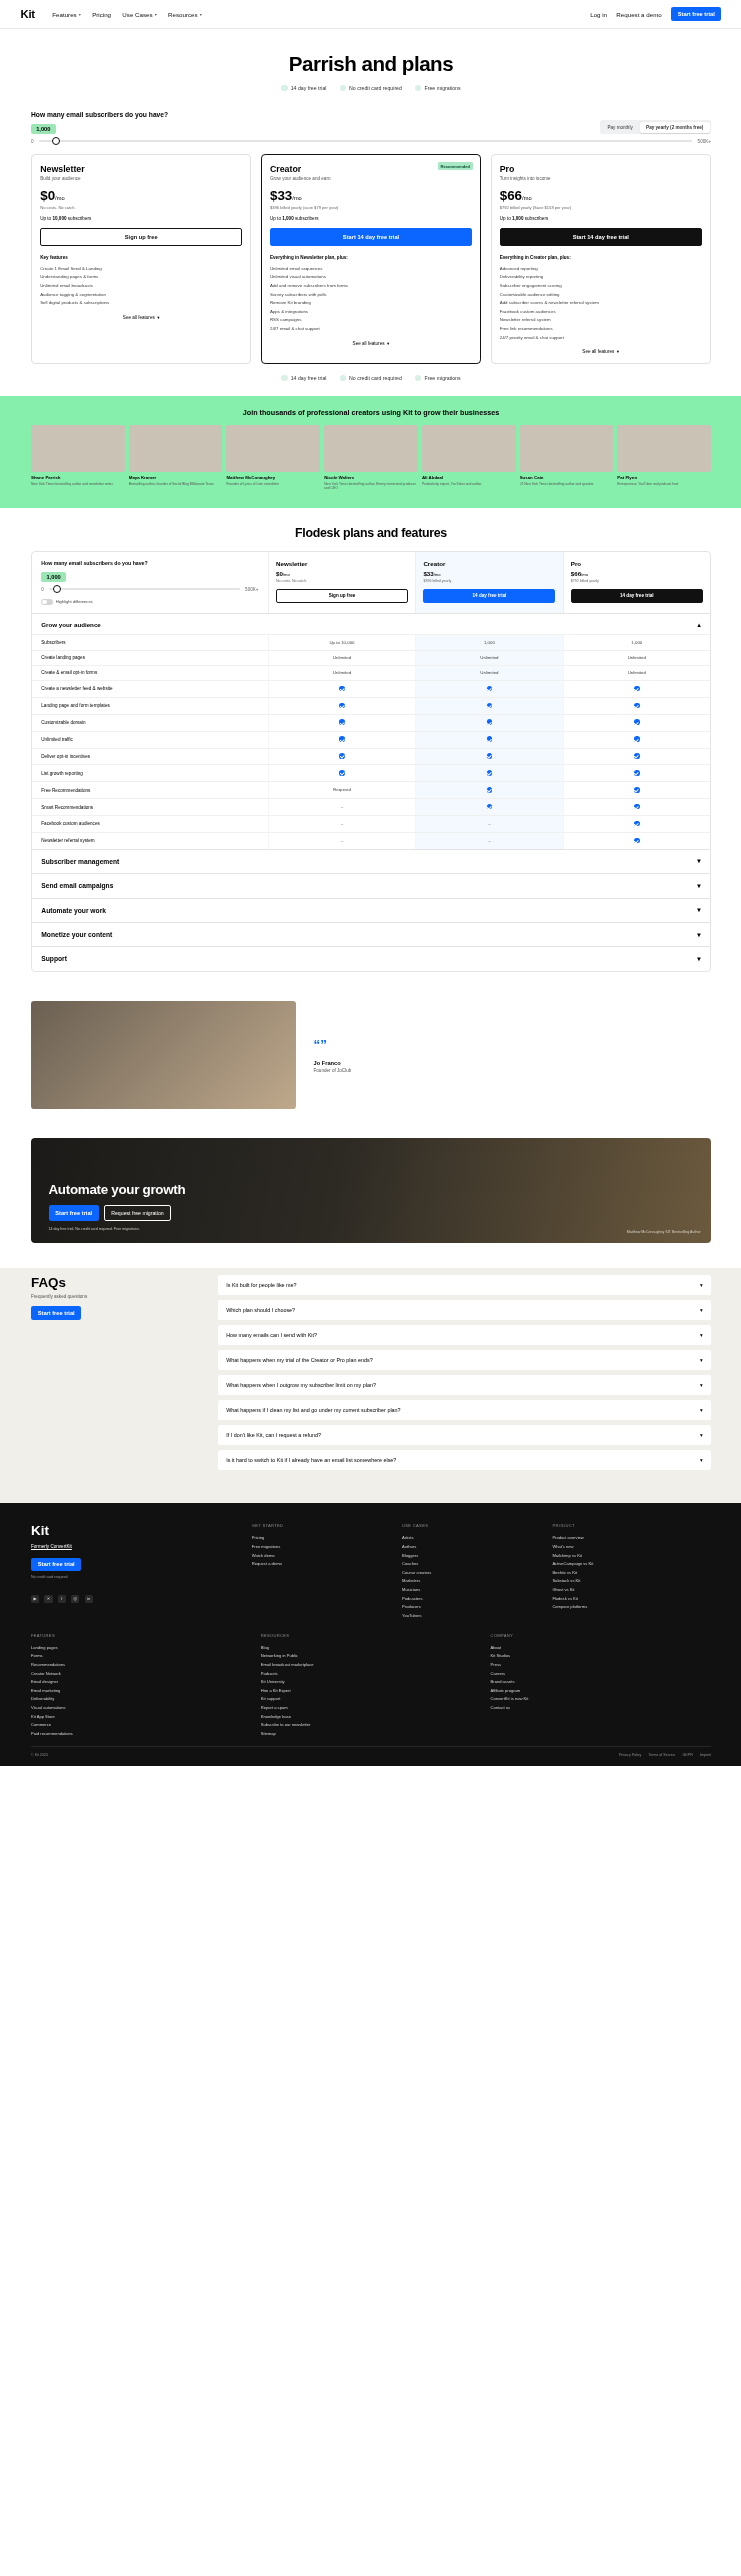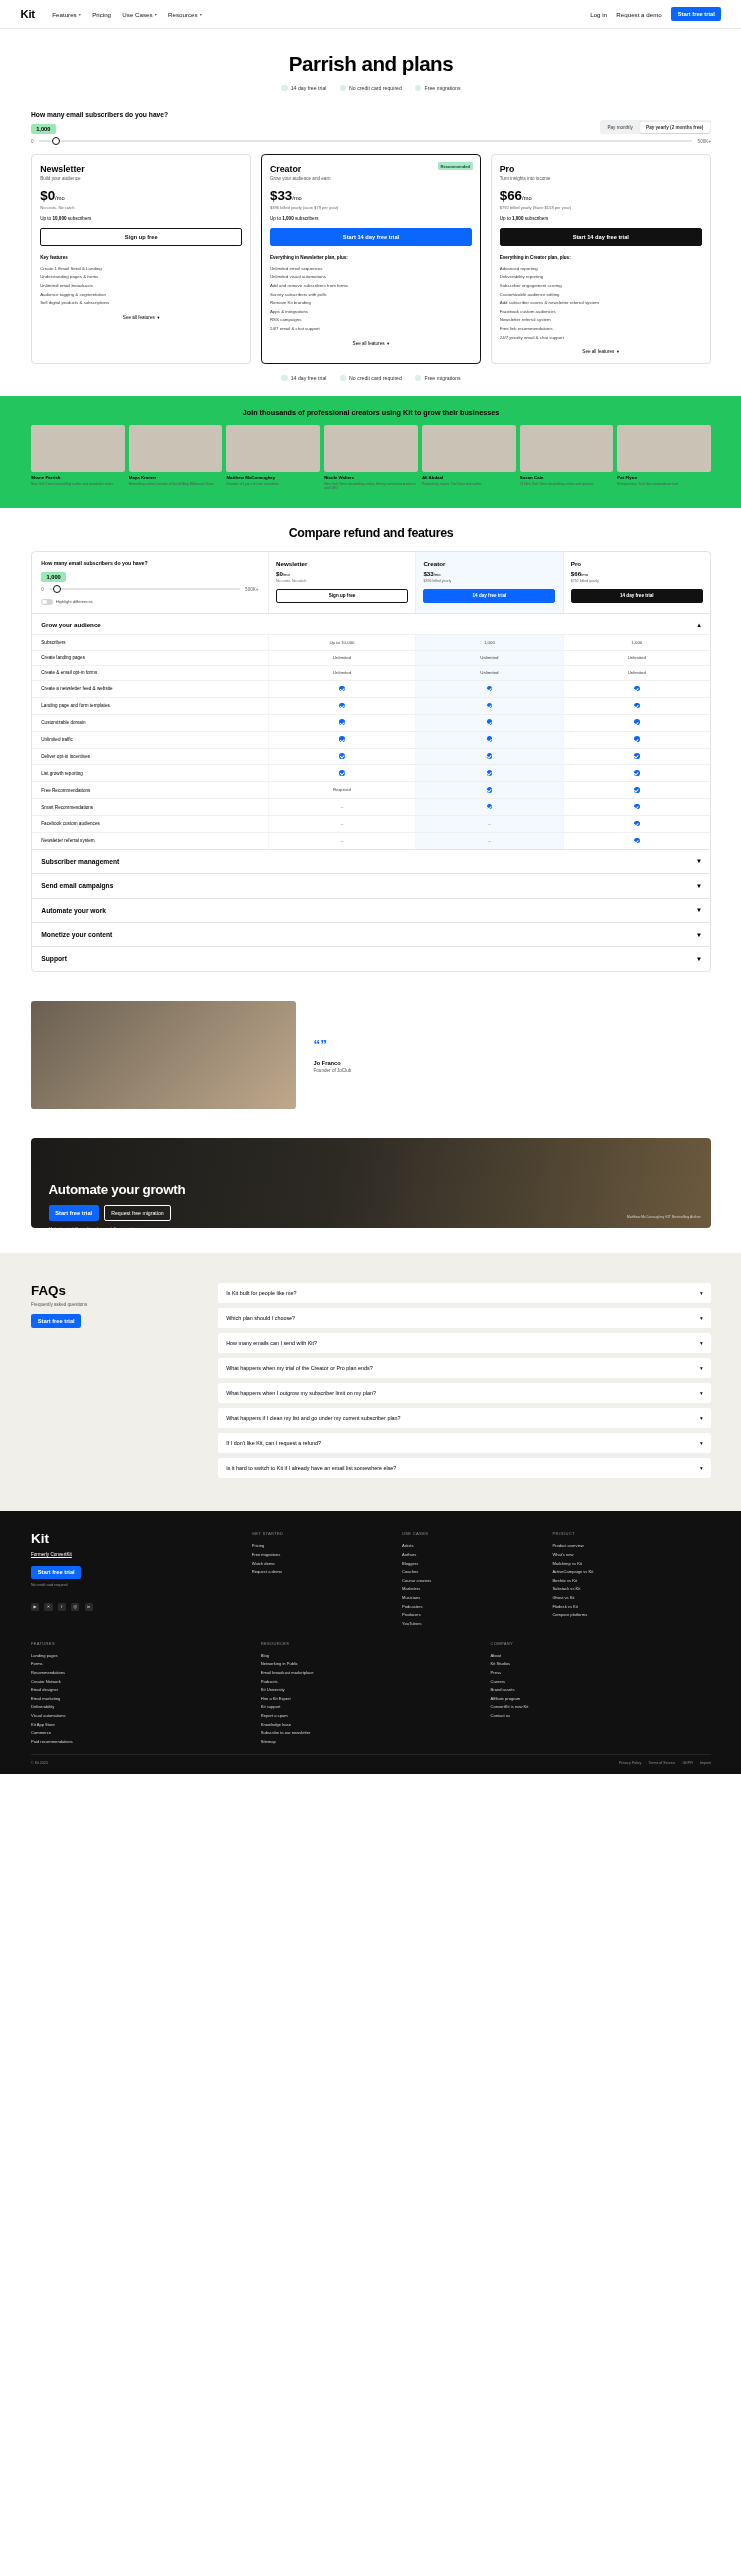--- a/index.html
+++ b/index.html
@@ -74,21 +74,21 @@
   .cta.blue { background: #0a66ff; border-color: #0a66ff; color: #fff; }
   .cta.dark { background: #111; border-color:#111; color: #fff; }
   .feat-head { font-size: 4.6px; font-weight: 700; margin-top: 9.3px; }
   .feat-list { list-style: none; margin-top: 4.1px; }
   .feat-list li { font-size: 4.4px; color: #3a3a3a; padding: 1.8px 0; }
   .see-all { display:flex; justify-content:center; gap:2.6px; align-items:center; font-size: 4.6px; margin-top: 8.2px; cursor:pointer; }
 
   .mid-badges { display: flex; justify-content: center; gap: 13.4px; padding: 11.3px 0 14.4px; }
 
   
-  .creators { background: #22c55e; padding: 12.4px 31px 17.5px; }
+  .creators { background: #86efac; padding: 12.4px 31px 17.5px; }
   .creators h2 { text-align:center; font-size: 7.2px; font-weight: 700; margin-bottom: 8.2px; }
   .creator-grid { display: grid; grid-template-columns: repeat(7, 1fr); gap: 4.1px; }
   .creator-photo { width: 100%; height: 47px; border-radius: 2.1px; background: #c9c2b5; }
   .creator-name { font-size: 4.4px; font-weight: 700; margin-top: 3.1px; }
   .creator-desc { font-size: 3.3px; color: #555; margin-top: 1.5px; line-height: 1.35; }
 
   
   .compare { padding: 17.5px 31px 5.2px; }
   .compare h2 { text-align:center; font-size: 12.4px; font-weight: 700; letter-spacing: -0.3px; }
   .compare-panel { border: 0.5px solid #e3e3e3; border-radius: 4.1px; margin-top: 11.3px; overflow: hidden; }
@@ -124,31 +124,31 @@
 
   
   .quote-sect { display: grid; grid-template-columns: 0.8fr 1.2fr; gap: 17.5px; padding: 24px 31px; align-items: center; }
   .quote-img { width: 100%; height: 108px; border-radius: 3.1px; background: linear-gradient(135deg,#6a5f52,#bfa98c); }
   .qmark { font-size: 13.4px; color: #0a66ff; font-weight: 700; }
   .quote-text { font-size: 10.8px; font-weight: 700; line-height: 1.32; letter-spacing: -0.2px; margin-top: 4.1px; }
   .quote-name { font-size: 5.7px; font-weight: 700; margin-top: 8.2px; }
   .quote-role { font-size: 4.6px; color: #555; margin-top: 1.5px; }
 
   
-  .banner { margin: 5.2px 31px 25px; height: 90px; border-radius: 4.1px; position: relative; overflow:hidden;
+  .banner { margin: 5.2px 31px 25px; height: 105px; border-radius: 4.1px; position: relative; overflow:hidden;
     background: linear-gradient(100deg,#1b1a18 0%, #2d2a24 45%, #6c5a3e 100%); }
   .banner-inner { position:absolute; left: 17.5px; top: 44px; }
   .banner h2 { color:#fff; font-size: 13.4px; font-weight: 700; letter-spacing:-0.3px; }
   .banner-btns { display:flex; gap: 5.2px; margin-top: 8.2px; }
   .banner-note { color:#cfcabd; font-size: 3.6px; margin-top: 5.2px; }
   .banner-credit { position:absolute; right: 10.3px; bottom: 7.2px; color:#d8d3c7; font-size: 3.6px; text-align:right; line-height:1.5; }
   .btn-outline-light { border:0.5px solid #fff; color:#fff; background:transparent; border-radius:2.1px; font-size:5.2px; padding:4.1px 6.2px; cursor:pointer; }
 
   
-  .faq { background: #f1efe9; padding: 30px 31px 28px; display: grid; grid-template-columns: 0.55fr 1.45fr; gap: 0; }
+  .faq { background: #f1efe9; padding: 7px 31px 28px; display: grid; grid-template-columns: 0.55fr 1.45fr; gap: 0; }
   .faq h2 { font-size: 13.4px; font-weight: 700; }
   .faq-sub { font-size: 4.6px; color: #555; margin-top: 4.1px; }
   .faq-item { background: #fff; border-radius: 2.6px; padding: 7.2px 8.2px; margin-bottom: 4.6px;
     display:flex; justify-content: space-between; align-items:center; font-size: 5.4px; cursor:pointer; }
 
   
   .footer { background: #111; color: #e7e7e7; padding: 20.6px 31px 9.3px; }
   .footer-top { display: grid; grid-template-columns: 1.2fr 0.8fr 0.8fr 0.9fr; gap: 9.3px; }
   .footer .logo-f { font-size: 13.4px; font-weight: 700; color:#fff; }
   .formerly { font-size: 4.6px; color:#fff; margin-top: 5.2px; text-decoration: underline; }
@@ -369,21 +369,21 @@
         </div>
       <div>
           <div class="creator-photo"></div>
           <div class="creator-name">Pat Flynn</div>
           <div class="creator-desc">Entrepreneur, YouTuber and podcast host</div>
         </div>
     </div>
   </div>
 
   <div class="compare">
-    <h2>Compare refund and features</h2>
+    <h2>Flodesk plans and features</h2>
     <div class="compare-panel">
       <div class="compare-top">
         <div class="cmp-slider">
           <div class="q">How many email subscribers do you have?</div>
           <div class="bubble">1,000</div>
           <div class="slider-row">
             <span class="slider-min">0</span>
             <div class="track">
                 <span class="knob"></span>
               </div>

